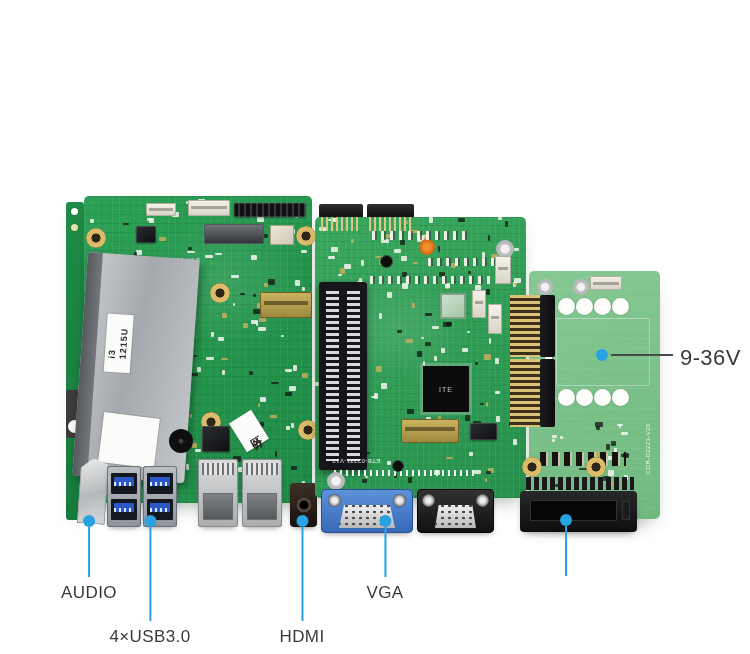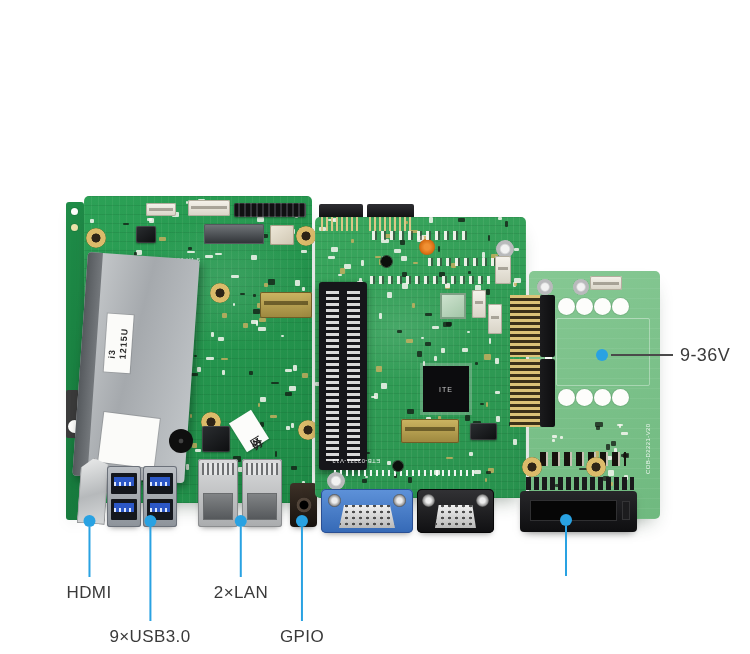--- a/index.html
+++ b/index.html
@@ -131,21 +131,21 @@
   .marker span{writing-mode:vertical-rl;font-size:11px;color:#222;font-weight:bold;}
   .orange{position:absolute;border-radius:50%;background:radial-gradient(circle,#f09033 25%,#d96f14 60%,#a84e08 90%);}
 
   
   .callout{position:absolute;display:flex;flex-direction:column;align-items:center;transform:translateX(-50%);}
   .dot{width:12px;height:12px;border-radius:50%;background:#29a2e2;}
   .vline{width:2px;background:#29a2e2;}
   .lbl{margin-top:5px;font-size:17px;color:#3a3a3a;letter-spacing:.4px;white-space:nowrap;line-height:22px;}
   .gpio-lbl{transform:translateX(14px);text-align:left;}
   .hline{position:absolute;height:2px;background:#4a4a4a;}
-  .side-lbl{position:absolute;font-size:18px;color:#3a3a3a;letter-spacing:.4px;}
+  .side-lbl{position:absolute;font-size:22px;color:#3a3a3a;letter-spacing:.4px;}
 </style>
 </head>
 <body>
 
 <div class="stage">
 
   <div class="strip" style="left:66px;top:202px;width:18px;height:318px;"></div>
   <div class="wcirc" style="left:71px;top:208px;width:7px;height:7px;"></div>
   <div class="wcirc" style="left:71px;top:224px;width:7px;height:7px;background:#ece4ab;"></div>
   <div class="abs" style="left:66px;top:390px;width:13px;height:48px;background:#3b3b3b;border-radius:2px;"></div>
@@ -589,36 +589,36 @@
   <div class="hole-g" style="left:586px;top:457px;width:20px;height:20px;"></div>
   <div class="sqrow" style="left:526px;top:477px;width:108px;height:13px;"></div>
   <div class="gpio-conn" style="left:520px;top:491px;width:117px;height:41px;">
     <div class="gpio-slot"></div>
       <div class="gpio-tab"></div>
   </div>
 
   <div class="callout" style="left:89px;top:515px;">
     <div class="dot"></div>
     <div class="vline" style="height:50px;"></div>
-    <div class="lbl">HDMI</div>
+    <div class="lbl">AUDIO</div>
   </div>
   <div class="callout" style="left:150px;top:515px;">
     <div class="dot"></div>
     <div class="vline" style="height:94px;"></div>
-    <div class="lbl">9×USB3.0</div>
-  </div>
-  <div class="callout" style="left:241px;top:515px;">
-    <div class="dot"></div>
-    <div class="vline" style="height:50px;"></div>
-    <div class="lbl">2×LAN</div>
+    <div class="lbl">4×USB3.0</div>
   </div>
   <div class="callout" style="left:302px;top:515px;">
     <div class="dot"></div>
     <div class="vline" style="height:94px;"></div>
-    <div class="lbl">GPIO</div>
+    <div class="lbl">HDMI</div>
+  </div>
+  <div class="callout" style="left:385px;top:515px;">
+    <div class="dot"></div>
+    <div class="vline" style="height:50px;"></div>
+    <div class="lbl">VGA</div>
   </div>
   <div class="callout" style="left:566px;top:514px;">
     <div class="dot"></div>
     <div class="vline" style="height:50px;"></div>
   </div>
 
   <div class="dot abs" style="left:596px;top:349px;"></div>
   <div class="hline" style="left:611px;top:354px;width:62px;"></div>
   <div class="side-lbl" style="left:680px;top:345px;">9-36V</div>
 

